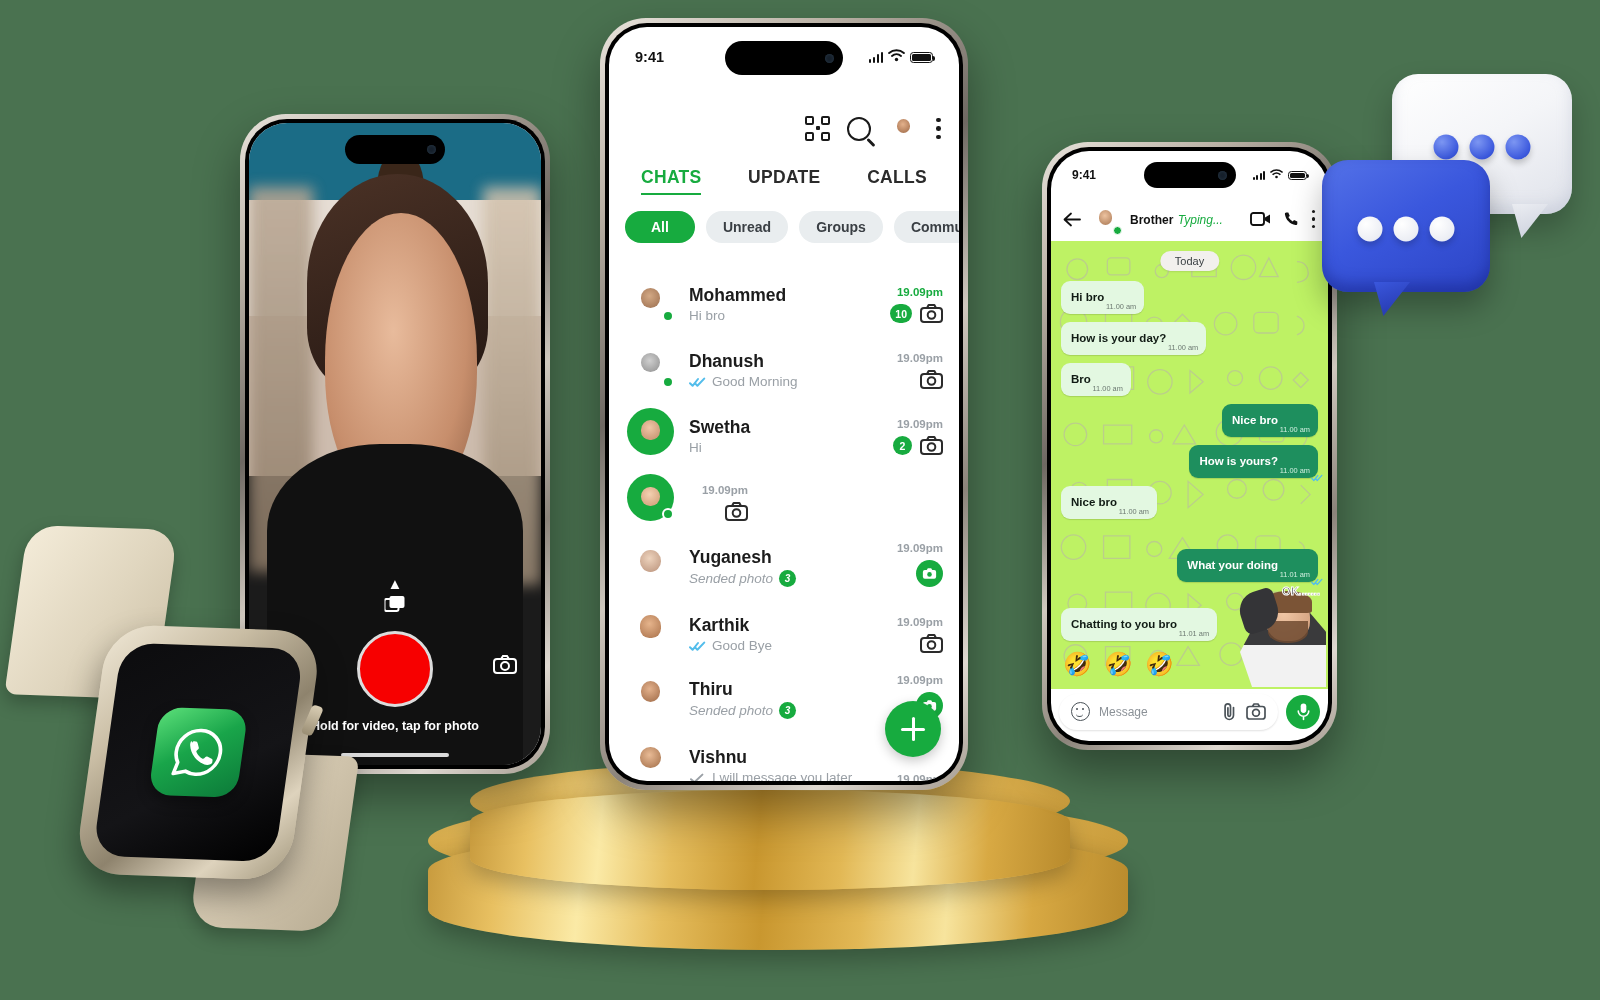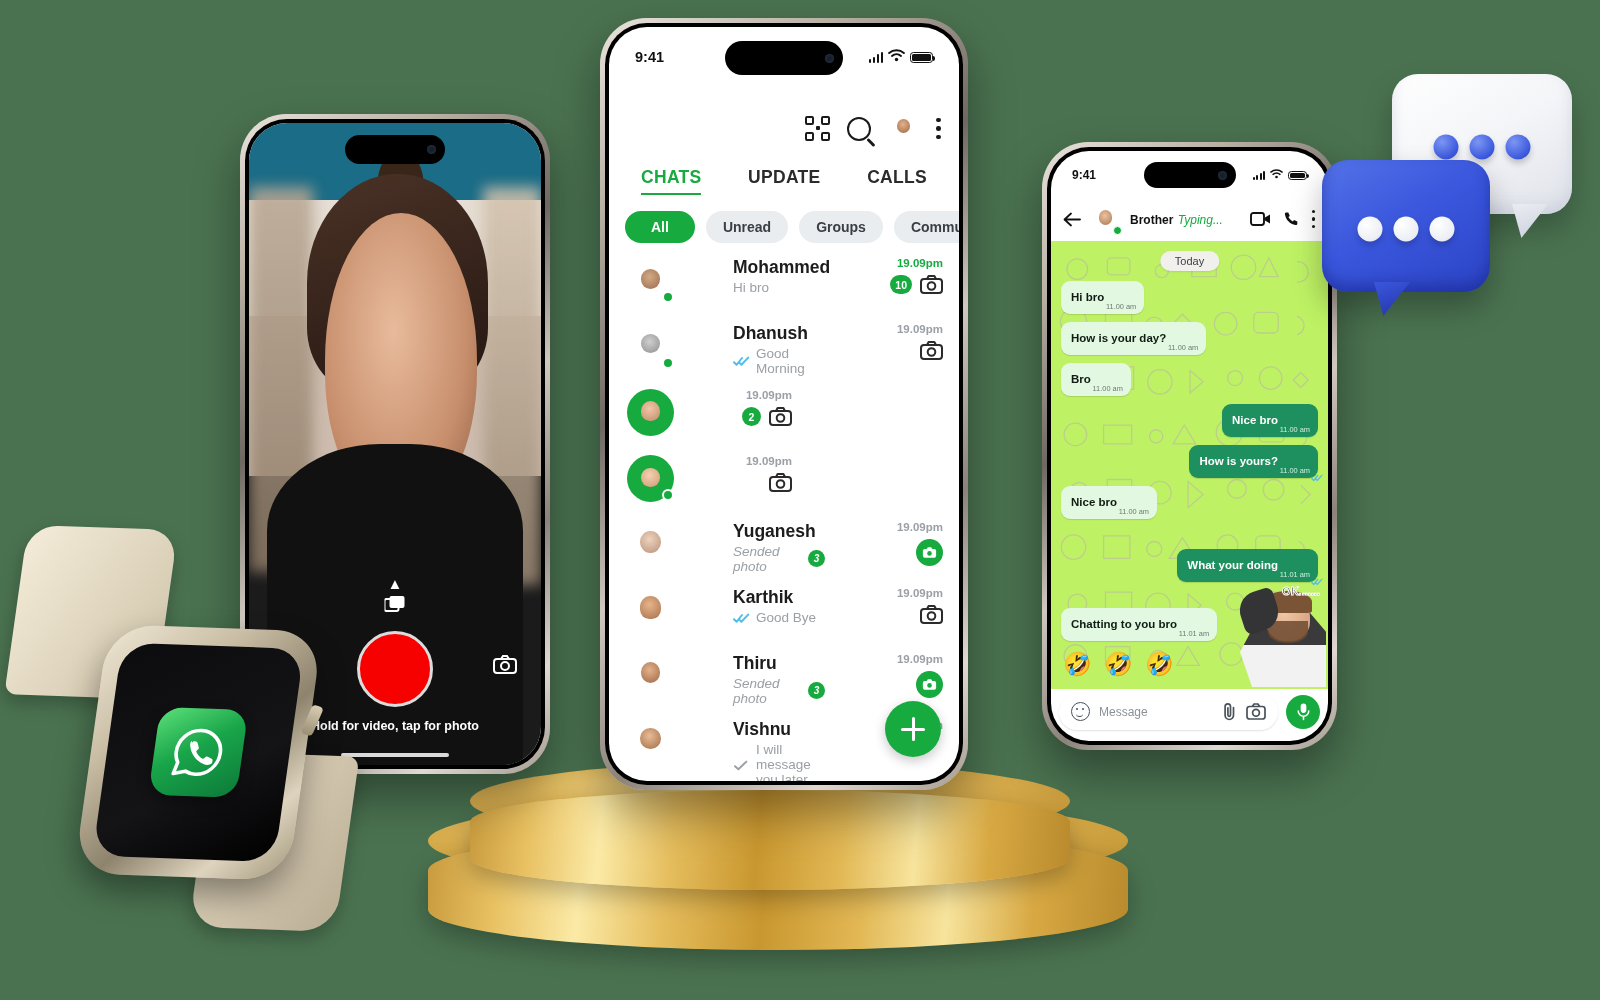--- a/index.html
+++ b/index.html
@@ -77,21 +77,21 @@
          justify-content:space-between; padding:0 32px; }
   .tab{ font-size:17.5px; font-weight:bold; color:#2b2b2b; letter-spacing:.3px; padding-bottom:5px;}
   .tab.active{ color:#17ab3f; border-bottom:2.6px solid #17ab3f;}
 
   .chips{ position:absolute; top:184px; left:16px; display:flex; gap:11px; }
   .chip{ font-size:14px; font-weight:bold; color:#3a3f44; background:#e9edef;
          border-radius:19px; padding:8px 17px; white-space:nowrap;}
   .chip.active{ background:#17ab3f; color:#fff; padding:8px 26px;}
 
   .chatlist{ position:absolute; top:230px; left:0; right:0; bottom:0; }
-  .row{ display:flex; align-items:flex-start; height:66px; padding:0 16px 0 18px; position:relative;gap:44px;}
+  .row{ display:flex; align-items:flex-end; height:66px; padding:0 16px 0 18px; position:relative;}
   .av{ width:47px;height:47px;border-radius:50%;position:relative;flex:0 0 auto;overflow:visible;}
   .av .img{width:100%;height:100%;border-radius:50%;overflow:hidden;}
   .av.ring{ padding:2.4px; background:#17ab3f; }
   .av .dot{ position:absolute; right:0; bottom:1px; width:12px;height:12px;border-radius:50%;
             background:#17ab3f; border:2px solid #fff;}
   .rtxt{ flex:1; margin-left:15px; min-width:0;}
   .rname{ font-size:17.5px; font-weight:bold; color:#1c1c1c; line-height:1.25;}
   .rsub{ font-size:13.5px; color:#9aa0a6; display:flex; align-items:center; gap:6px; margin-top:1px;}
   .rsub.italic{ font-style:italic; }
   .tick{ width:17px;height:11px;flex:0 0 auto;}
@@ -711,20 +711,26 @@
                   </svg>
                 </span>
               </span>
             </span>
           </div>
 
           <div class="row">
             <span class="av ring">
               <span class="img"><span class="ava a3"></span></span>
             </span>
+            <span class="rtxt">
+              <span class="rname">Swetha</span>
+              <span class="rsub">
+                  <span>Hi</span>
+                </span>
+            </span>
             <span class="rmeta">
               <span class="rtime">19.09pm</span>
               <span class="rbot">
                 <span class="badge">2</span>
                 <span class="cam-out">
                   <svg viewBox="0 0 23 19" width="23" height="19" aria-hidden="true">
                     <rect x="1" y="4" width="21" height="14" rx="3" fill="none" stroke="#2b2b2b" stroke-width="2"></rect>
                     <path d="M7 4 8.6 1h5.8L16 4" fill="none" stroke="#2b2b2b" stroke-width="2" stroke-linejoin="round"></path>
                     <circle cx="11.5" cy="11" r="3.8" fill="none" stroke="#2b2b2b" stroke-width="2"></circle>
                   </svg>

